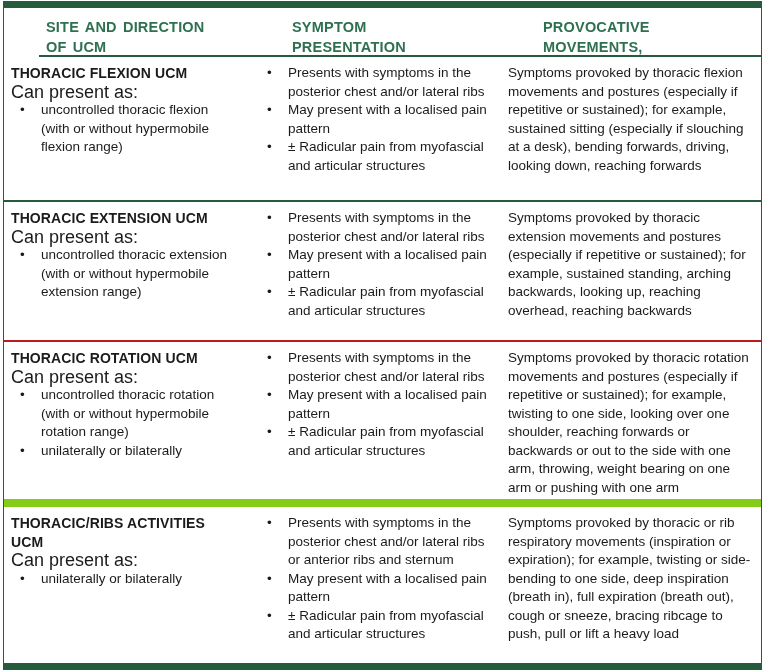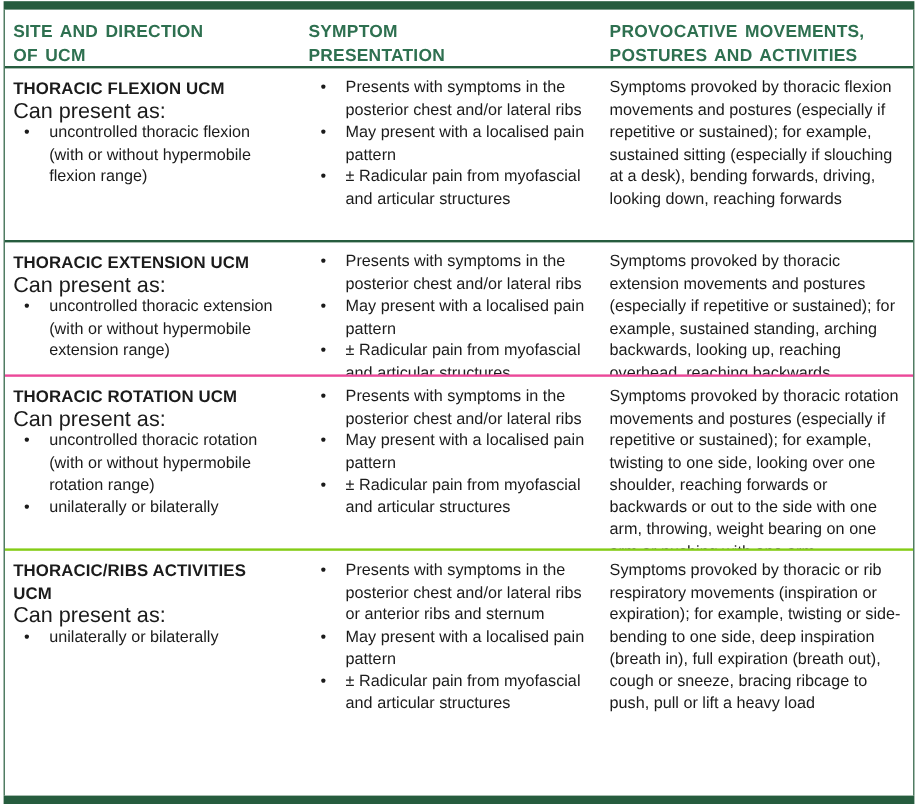--- a/index.html
+++ b/index.html
@@ -33,24 +33,25 @@
 
   .row {
     display: grid;
     grid-template-columns: 245px 250px 1fr;
     flex: 0 0 auto;
   }
 
   .row.header-row {
     height: 49px;
     border-bottom: 2px solid #265c3e;
+    margin-left: 35px;
   }
   .row.r1 { height: 145px; border-bottom: 2px solid #265c3e; }
-  .row.r2 { height: 112px; border-bottom: 2px solid #ec4899; }
-  .row.r3 { height: 145px; border-bottom: 2px solid #84cc16; }
+  .row.r2 { height: 140px; border-bottom: 2px solid #b91c1c; }
+  .row.r3 { height: 165px; border-bottom: 8px solid #84cc16; }
   .row.r4 { flex: 1 1 auto; }
 
   .cell { padding: 7px 10px 4px 10px; overflow: hidden; }
   .cell.c1 { padding-left: 7px; padding-right: 12px; }
   .cell.c2 { padding-left: 8px; padding-right: 12px; }
   .cell.c3 { padding-left: 9px; padding-right: 6px; }
 
   .hcell {
     color: #2e7050;
     font-weight: bold;

